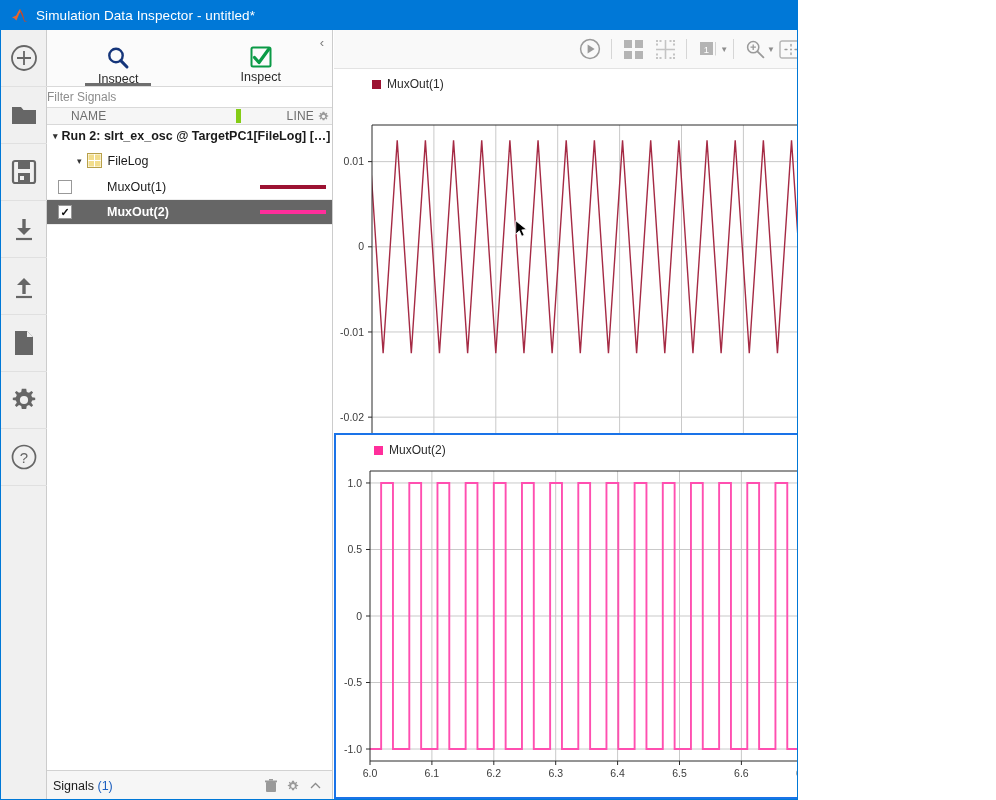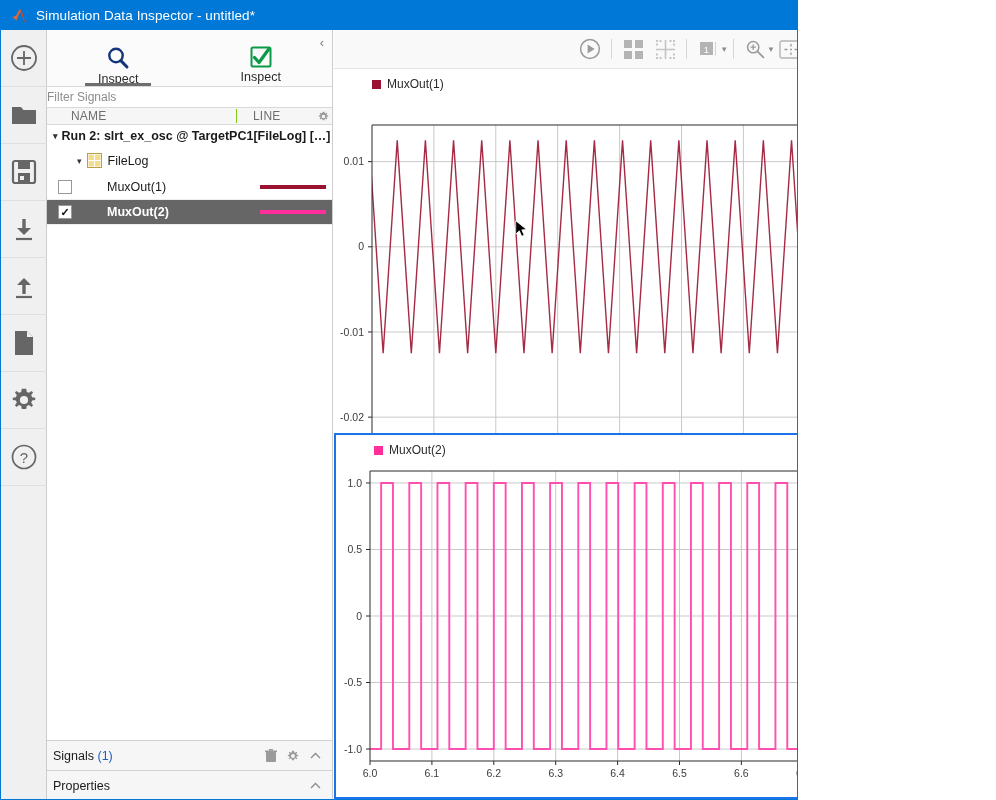--- a/index.html
+++ b/index.html
@@ -101,21 +101,21 @@
   }
   .filter-box input::placeholder { color: #8d8d8d; }
 
   .colhead {
     height: 17px; display: flex; align-items: center;
     background: #f6f6f6; border-bottom: 1px solid #d9d9d9;
     font-size: 12px; color: #6e6e6e; letter-spacing: 0.2px;
   }
   .colhead .c-check { width: 20px; }
   .colhead .c-name { flex: 1; padding-left: 4px; }
-  .colhead .c-line { width: 78px; padding-left: 16px; border-left: 1px solid #84cc16; }
+  .colhead .c-line { width: 78px; padding-left: 8px; border-left: 5px solid #84cc16; text-align: right; }
   .colhead .c-gear { width: 18px; display: flex; align-items: center; justify-content: center; }
 
   .tree { flex: 1; background: #ffffff; overflow: hidden; }
   .row {
     display: flex; align-items: center; height: 25px;
     font-size: 12.5px; color: #1a1a1a;
     border-bottom: 1px solid transparent;
   }
   .row.run { height: 22px; font-weight: bold; padding-left: 6px; }
   .row.run .caret { margin-right: 4px; font-size: 9px; color: #333; }
@@ -362,29 +362,20 @@
             <rect x="0" y="1.5" width="12" height="1.8" fill="#9a9a9a"></rect>
             <rect x="4" y="0" width="4" height="1.6" fill="#9a9a9a"></rect>
           </svg>
         </span>
         <span class="foot-ico">
           <svg width="12" height="12" viewBox="0 0 26 26">
             <path d="M13 1.8 l2.2 0 0.6 3.1 2.2 0.9 2.5-1.9 1.6 1.6 -1.9 2.5 0.9 2.2 3.1 0.6 0 2.2 -3.1 0.6 -0.9 2.2 1.9 2.5 -1.6 1.6 -2.5-1.9 -2.2 0.9 -0.6 3.1 -2.2 0 -2.2 0 -0.6-3.1 -2.2-0.9 -2.5 1.9 -1.6-1.6 1.9-2.5 -0.9-2.2 -3.1-0.6 0-2.2 3.1-0.6 0.9-2.2 -1.9-2.5 1.6-1.6 2.5 1.9 2.2-0.9 0.6-3.1 z" fill="#9a9a9a"></path>
             <circle cx="13" cy="13" r="4.1" fill="#f6f6f6"></circle>
           </svg>
         </span>
-        <span class="foot-ico">
-          <svg width="11" height="8" viewBox="0 0 11 8">
-              <path d="M1 6 L5.5 1.5 L10 6" fill="none" stroke="#8b8b8b" stroke-width="1.3"></path>
-            </svg>
-        </span>
-      </div>
-      <div class="foot-row">
-        <span>Properties</span>
-        <span class="spacer"></span>
         <span class="foot-ico">
           <svg width="11" height="8" viewBox="0 0 11 8">
               <path d="M1 6 L5.5 1.5 L10 6" fill="none" stroke="#8b8b8b" stroke-width="1.3"></path>
             </svg>
         </span>
       </div>
     </div>
   </div>
 
   <div class="plots">

